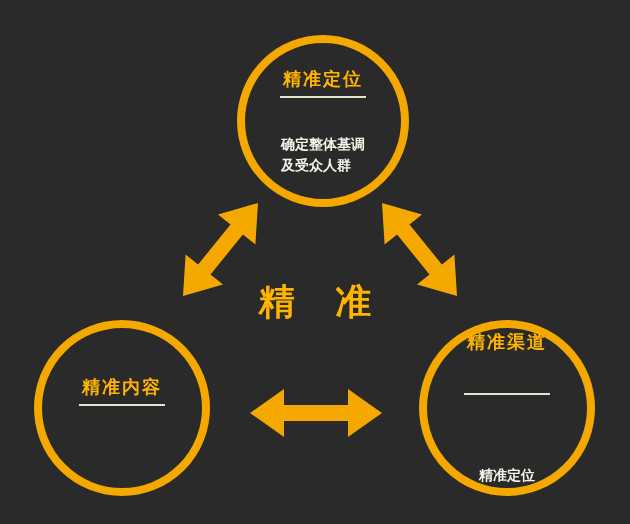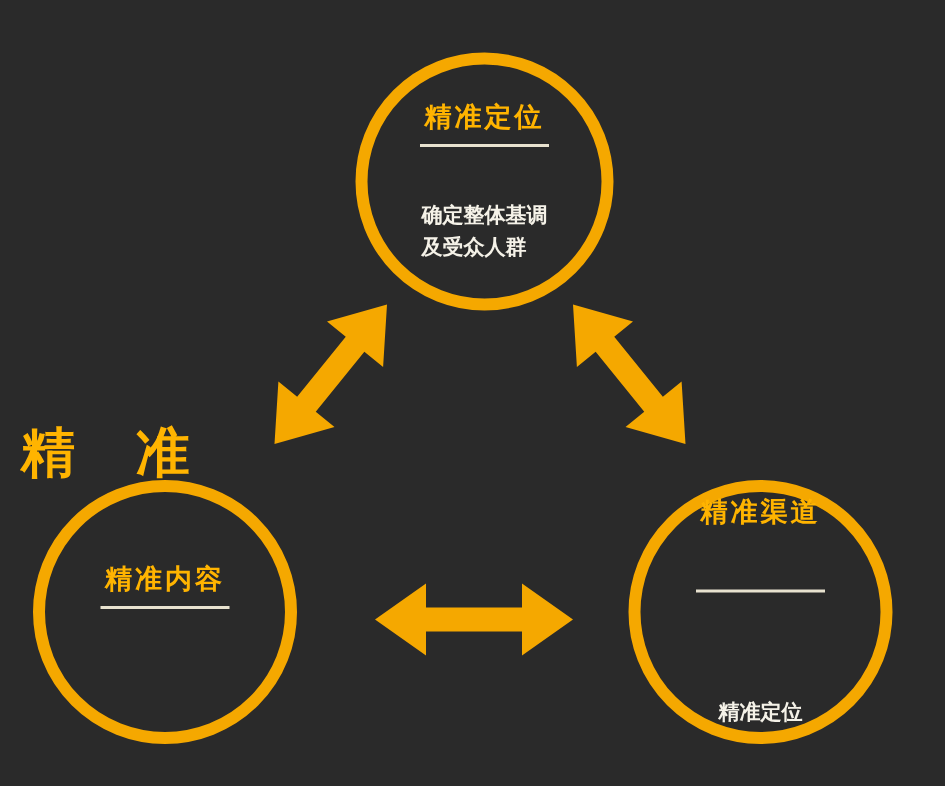--- a/index.html
+++ b/index.html
@@ -27,21 +27,21 @@
     border-radius: 50%;
     border: 8px solid var(--accent, #f5a800);
     box-sizing: border-box;
     display: flex;
     flex-direction: column;
     align-items: center;
     justify-content: center;
     text-align: center;
   }
   .node-top   { left: 237px; top: 35px;  width: 172px; height: 172px; }
-  .node-left  { left: 22px;  top: 320px; width: 176px; height: 176px; }
+  .node-left  { left: 34px;  top: 320px; width: 176px; height: 176px; }
   .node-right { left: 419px; top: 320px; width: 176px; height: 176px; gap: 34px; }
   .node-title {
     color: var(--title, #ffb400);
     font-size: 18px;
     font-weight: bold;
     letter-spacing: 2px;
     line-height: 24px;
   }
   .node-underline {
     width: 86px;
@@ -56,20 +56,21 @@
     font-size: 14px;
     font-weight: bold;
     line-height: 21px;
     margin-top: 28px;
   }
   .center-label {
     position: absolute;
     left: 0;
     right: 0;
     top: 278px;
+    text-align: center;
     color: var(--title, #ffb400);
     font-size: 36px;
     font-weight: bold;
     letter-spacing: 14px;
     text-indent: 14px; 
   }
 </style>
 </head>
 <body>
 

